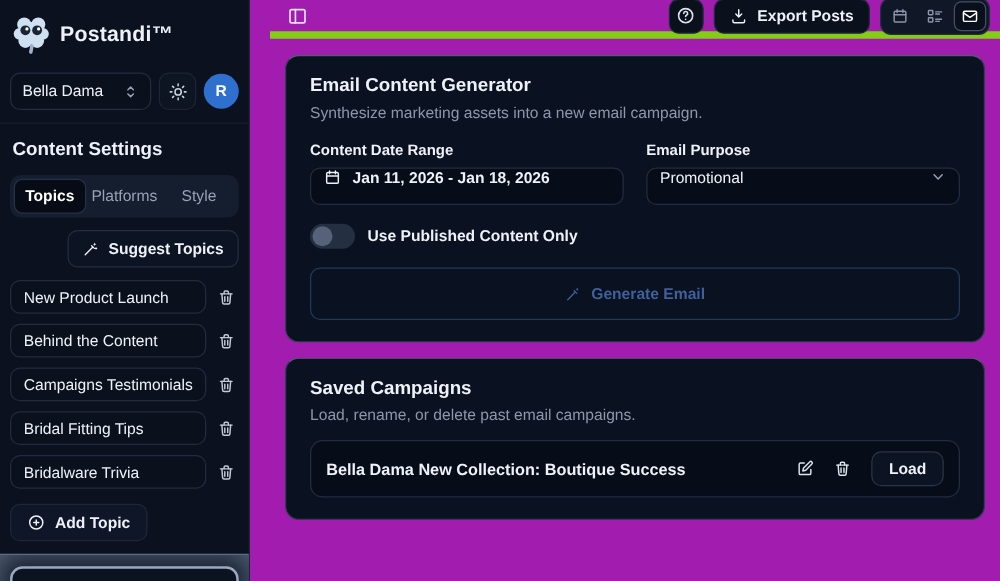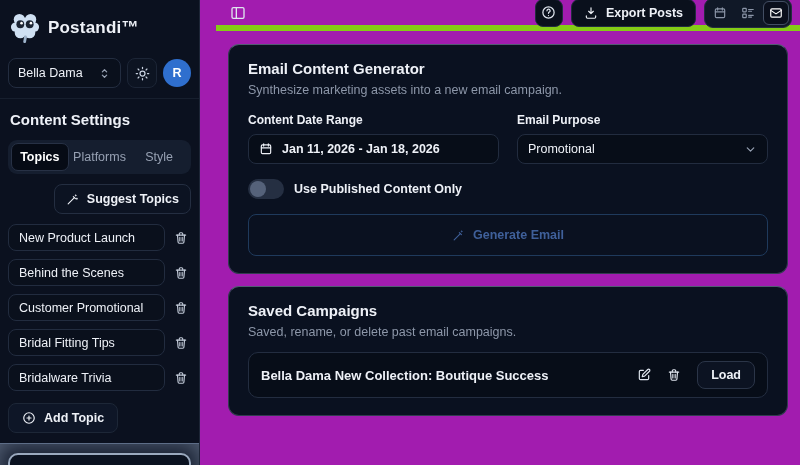--- a/index.html
+++ b/index.html
@@ -44,21 +44,21 @@
   .view-item { width:26px; height:24px; display:flex; align-items:center; justify-content:center; color:#8b95a8; border-radius:6px; border:1px solid transparent; cursor:pointer; }
   .view-item.active { background:#0a0f1c; border-color:#434e63; color:#fff; }
 
   .content { flex:1; padding:13px 12px; display:flex; flex-direction:column; gap:12px; overflow:hidden; }
   .card { background:#0a1120; border:1px solid #323c50; border-top-color:#515d73; border-radius:11px; padding:15px 19px 17px; }
   .card h2 { font-size:15px; font-weight:700; margin:0 0 6px; }
   .card .sub { font-size:12.5px; color:#8d97a9; }
   .fields-row { display:flex; gap:18px; margin-top:16px; }
   .field { flex:1; min-width:0; }
   .field label { display:block; font-size:12px; font-weight:700; margin-bottom:7px; }
-  .field-btn { width:100%; height:30px; display:flex; align-items:center; gap:9px; background:#070d18; border:1px solid #222c3f; border-radius:8px; padding:0 10px; font-size:12.5px; font-weight:600; color:#eef1f7; cursor:pointer; }
+  .field-btn { width:100%; height:30px; display:flex; gap:9px; background:#070d18; border:1px solid #222c3f; border-radius:8px; padding:0 10px; font-size:12.5px; font-weight:600; color:#eef1f7; cursor:pointer; }
   .select-btn { justify-content:space-between; font-weight:500; }
   .toggle-row { display:flex; align-items:center; gap:10px; margin-top:15px; }
   .switch { width:36px; height:20px; flex:none; border-radius:10px; background:#252f42; position:relative; cursor:pointer; }
   .switch .knob { position:absolute; left:2px; top:2px; width:16px; height:16px; border-radius:50%; background:#55627a; }
   .toggle-label { font-size:12.5px; font-weight:700; }
   .generate-email { margin-top:15px; width:100%; height:42px; display:flex; align-items:center; justify-content:center; gap:8px; background:#0a1120; border:1px solid #1f3a5c; border-radius:8px; color:#3f609a; font-weight:700; font-size:12.5px; cursor:pointer; }
 
   .campaign-row { margin-top:13px; display:flex; align-items:center; background:#070d18; border:1px solid #232d40; border-radius:10px; padding:8px 12px; gap:8px; }
   .campaign-info { flex:1; min-width:0; }
   .campaign-name { font-size:13px; font-weight:700; white-space:nowrap; overflow:hidden; }
@@ -151,34 +151,34 @@
                 <svg viewBox="0 0 24 24" width="14" height="14" fill="none" stroke="currentColor" stroke-width="2" stroke-linecap="round">
                   <path d="M4 7h16"></path>
                   <path d="M9 7V5a2 2 0 0 1 2-2h2a2 2 0 0 1 2 2v2"></path>
                   <path d="M6 7l1 12a2 2 0 0 0 2 2h6a2 2 0 0 0 2-2l1-12"></path>
                   <path d="M10 11v6M14 11v6"></path>
                 </svg>
               </span>
             </button>
         </div>
         <div class="topic-row">
-          <div class="topic-box">Behind the Scenes</div>
-          <button class="trash-btn">
-              <span>
-                <svg viewBox="0 0 24 24" width="14" height="14" fill="none" stroke="currentColor" stroke-width="2" stroke-linecap="round">
-                  <path d="M4 7h16"></path>
-                  <path d="M9 7V5a2 2 0 0 1 2-2h2a2 2 0 0 1 2 2v2"></path>
-                  <path d="M6 7l1 12a2 2 0 0 0 2 2h6a2 2 0 0 0 2-2l1-12"></path>
-                  <path d="M10 11v6M14 11v6"></path>
-                </svg>
-              </span>
-            </button>
-        </div>
-        <div class="topic-row">
-          <div class="topic-box">Customer Promotional</div>
+          <div class="topic-box">Behind the Content</div>
+          <button class="trash-btn">
+              <span>
+                <svg viewBox="0 0 24 24" width="14" height="14" fill="none" stroke="currentColor" stroke-width="2" stroke-linecap="round">
+                  <path d="M4 7h16"></path>
+                  <path d="M9 7V5a2 2 0 0 1 2-2h2a2 2 0 0 1 2 2v2"></path>
+                  <path d="M6 7l1 12a2 2 0 0 0 2 2h6a2 2 0 0 0 2-2l1-12"></path>
+                  <path d="M10 11v6M14 11v6"></path>
+                </svg>
+              </span>
+            </button>
+        </div>
+        <div class="topic-row">
+          <div class="topic-box">Campaigns Testimonials</div>
           <button class="trash-btn">
               <span>
                 <svg viewBox="0 0 24 24" width="14" height="14" fill="none" stroke="currentColor" stroke-width="2" stroke-linecap="round">
                   <path d="M4 7h16"></path>
                   <path d="M9 7V5a2 2 0 0 1 2-2h2a2 2 0 0 1 2 2v2"></path>
                   <path d="M6 7l1 12a2 2 0 0 0 2 2h6a2 2 0 0 0 2-2l1-12"></path>
                   <path d="M10 11v6M14 11v6"></path>
                 </svg>
               </span>
             </button>
@@ -335,21 +335,21 @@
                 <path d="M13.5 6.5l4 4"></path>
                 <path d="M18 2l.8 1.7L20.5 4.5l-1.7.8L18 7l-.8-1.7L15.5 4.5l1.7-.8z" fill="currentColor" stroke="none"></path>
               </svg>
           </span>
           <span>Generate Email</span>
         </button>
       </section>
 
       <section class="card">
         <h2>Saved Campaigns</h2>
-        <p class="sub">Saved, rename, or delete past email campaigns.</p>
+        <p class="sub">Load, rename, or delete past email campaigns.</p>
 
         <div class="campaign-row">
           <div class="campaign-info">
             <div class="campaign-name">Bella Dama New Collection: Boutique Success</div>
           </div>
           <button class="row-icon-btn">
             <span>
               <svg viewBox="0 0 24 24" width="14" height="14" fill="none" stroke="currentColor" stroke-width="2" stroke-linecap="round" stroke-linejoin="round">
                   <path d="M11 4H6a2 2 0 0 0-2 2v12a2 2 0 0 0 2 2h12a2 2 0 0 0 2-2v-5"></path>
                   <path d="M18.4 2.6a2.1 2.1 0 0 1 3 3L13 14l-4 1 1-4z"></path>

